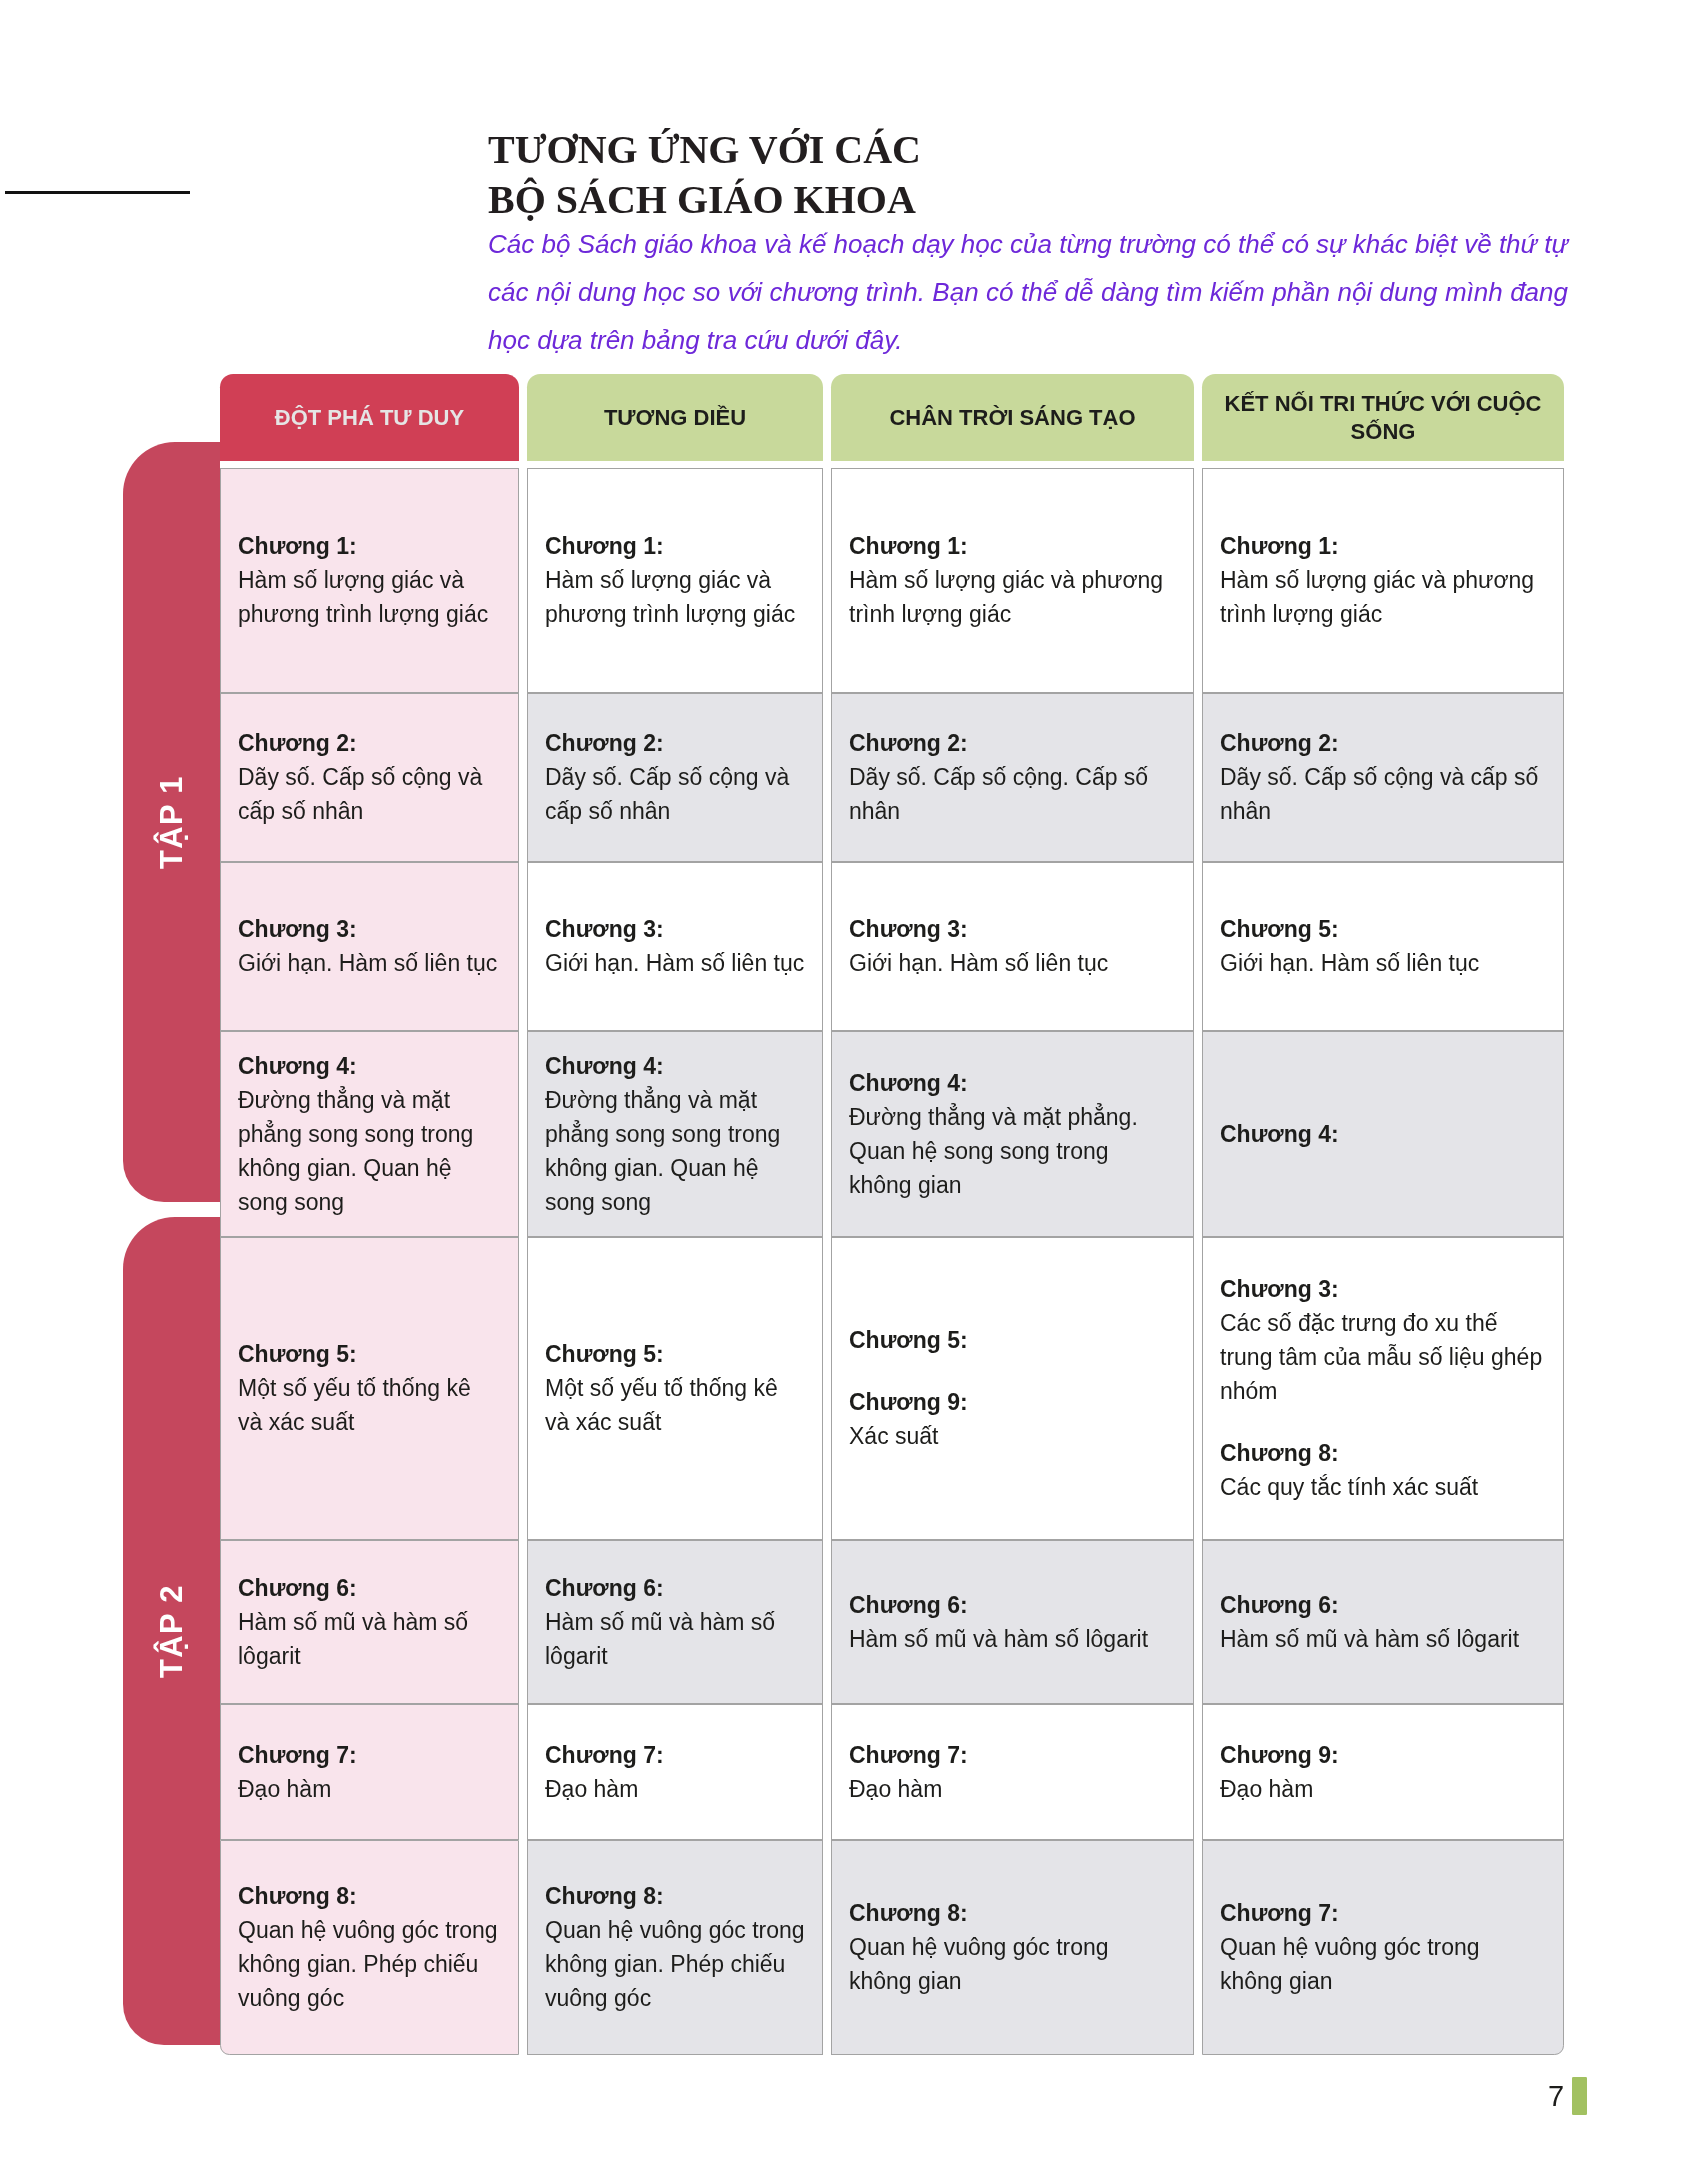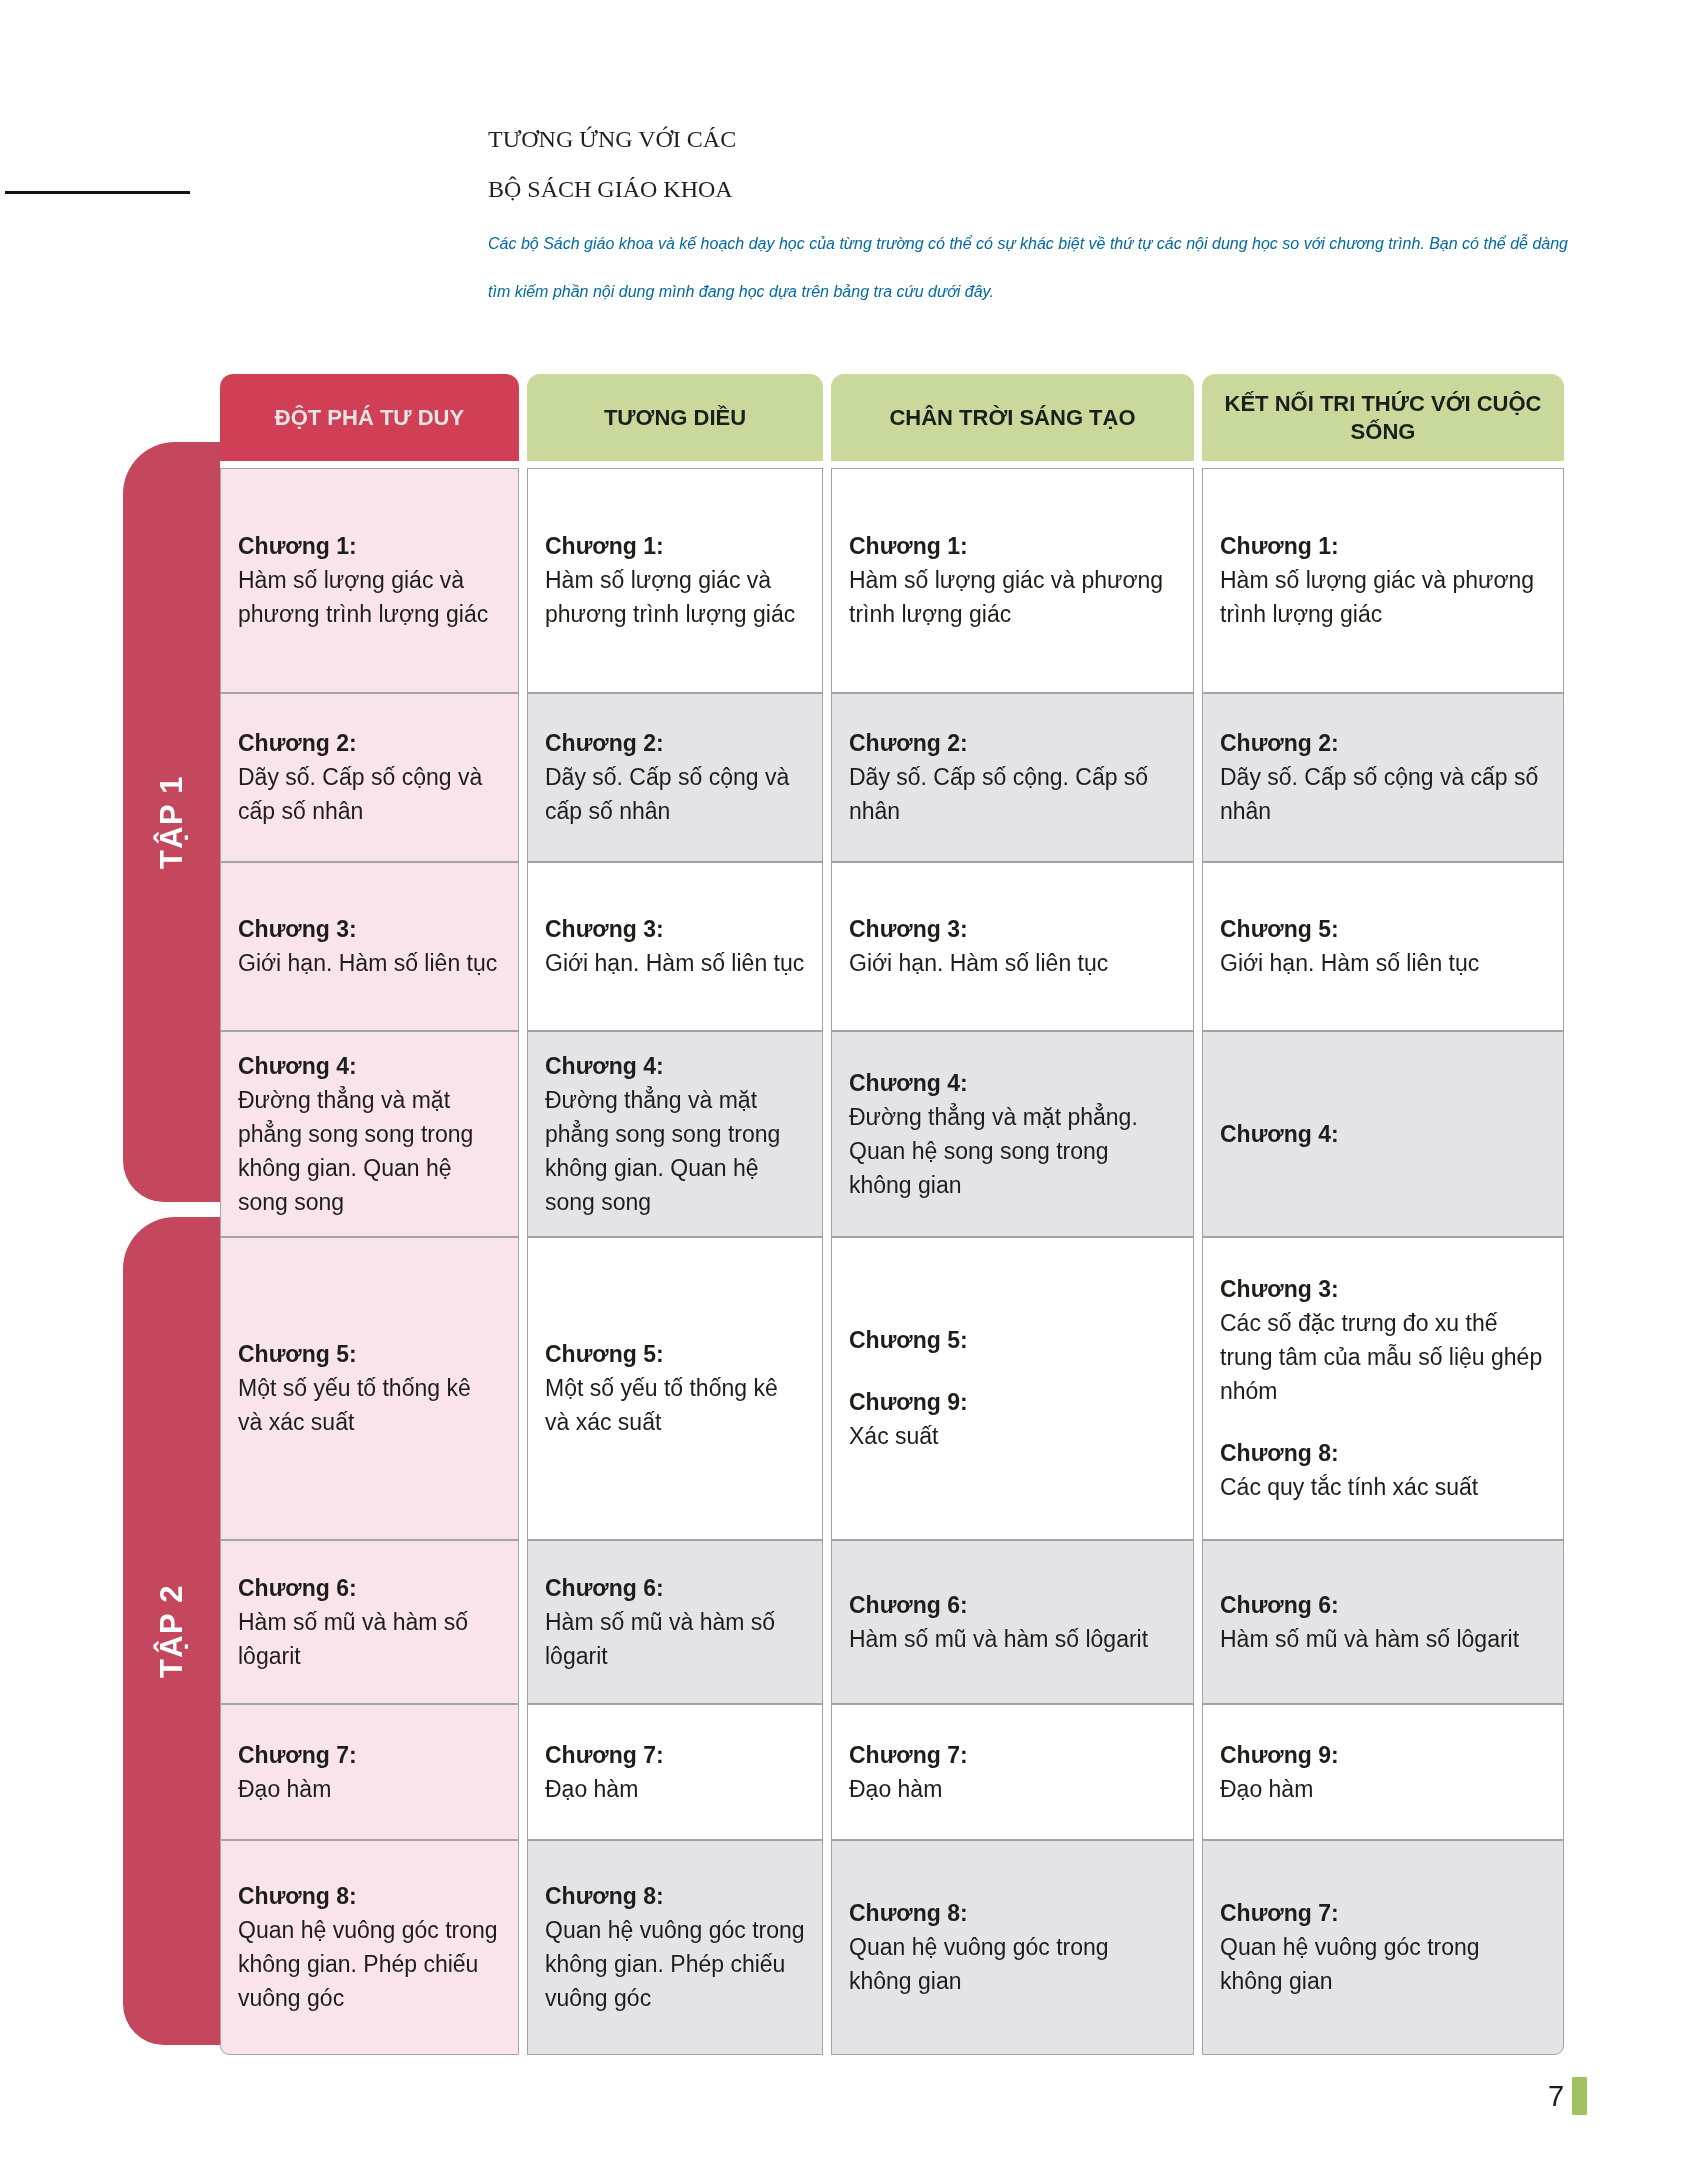--- a/index.html
+++ b/index.html
@@ -4,26 +4,26 @@
 <style>
   html,body{margin:0;padding:0;}
   body{
     width:1687px;height:2183px;position:relative;background:#ffffff;
     font-family:"Liberation Sans",sans-serif;color:#1d1d1b;
     -webkit-font-smoothing:antialiased;overflow:hidden;
   }
   .rule{position:absolute;left:5.3px;top:191px;width:185px;height:2.6px;background:#121212;}
   .title{
     position:absolute;left:488px;top:98px;width:794px;
-    font-family:"Liberation Serif",serif;font-weight:normal;
-    font-size:24px;line-height:50px;color:#221e1f;letter-spacing:0px;
+    font-family:"Liberation Serif",serif;font-weight:bold;
+    font-size:40px;line-height:50px;color:#221e1f;letter-spacing:0px;
   }
   .intro{
     position:absolute;left:488px;top:220px;width:1080px;
-    font-style:italic;font-size:16px;line-height:48px;color:#0369a1;
+    font-style:italic;font-size:26px;line-height:48px;color:#6d28d9;
     text-align:justify;margin:0;
   }
   
   .tape{
     position:absolute;left:123px;width:97px;background:#c5475d;
     border-radius:52px 0 0 41px;display:flex;align-items:center;justify-content:center;
   }
   .tape1{top:442px;height:760px;}
   .tape2{top:1217px;height:828px;}
   .tape-label{

